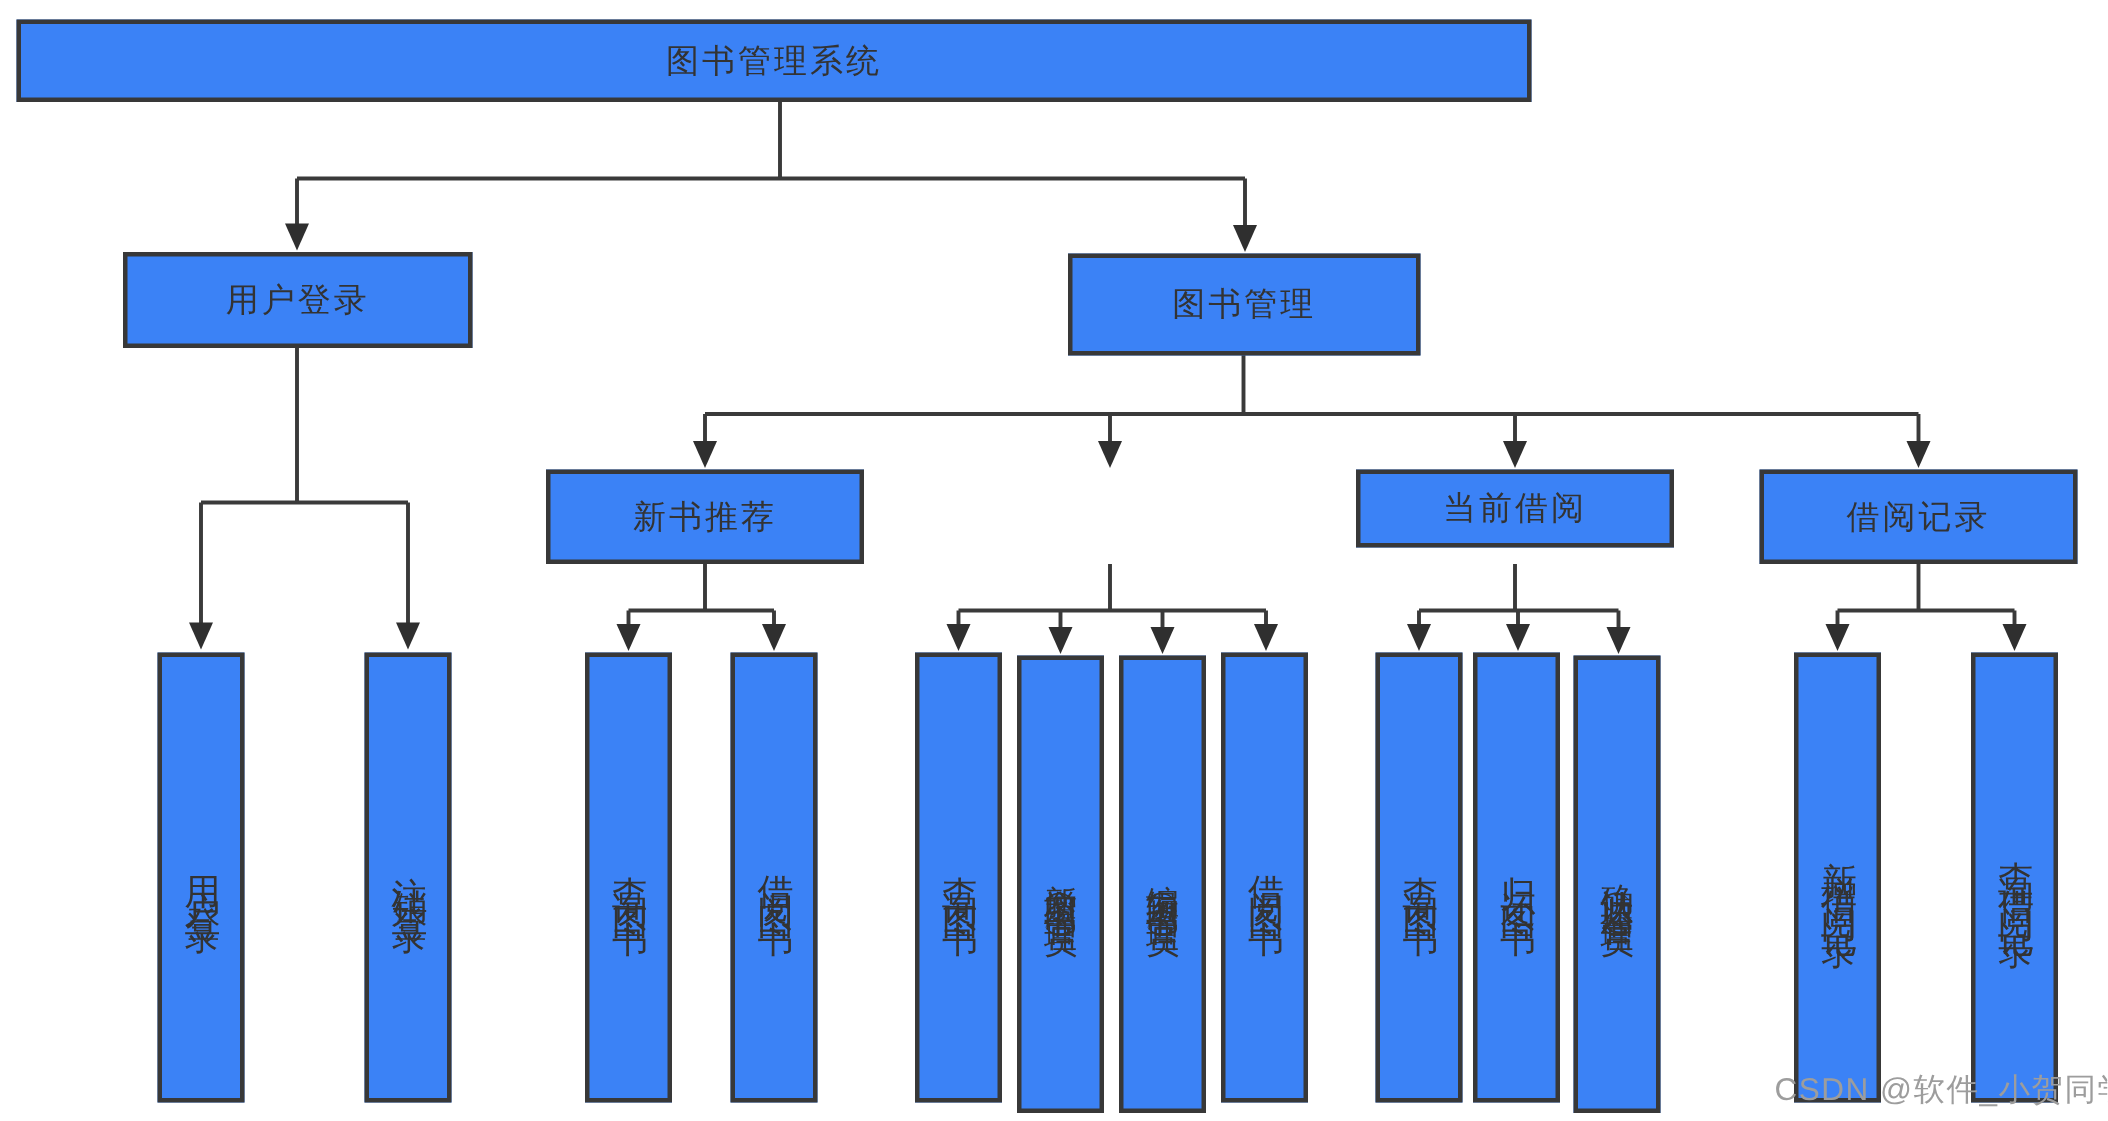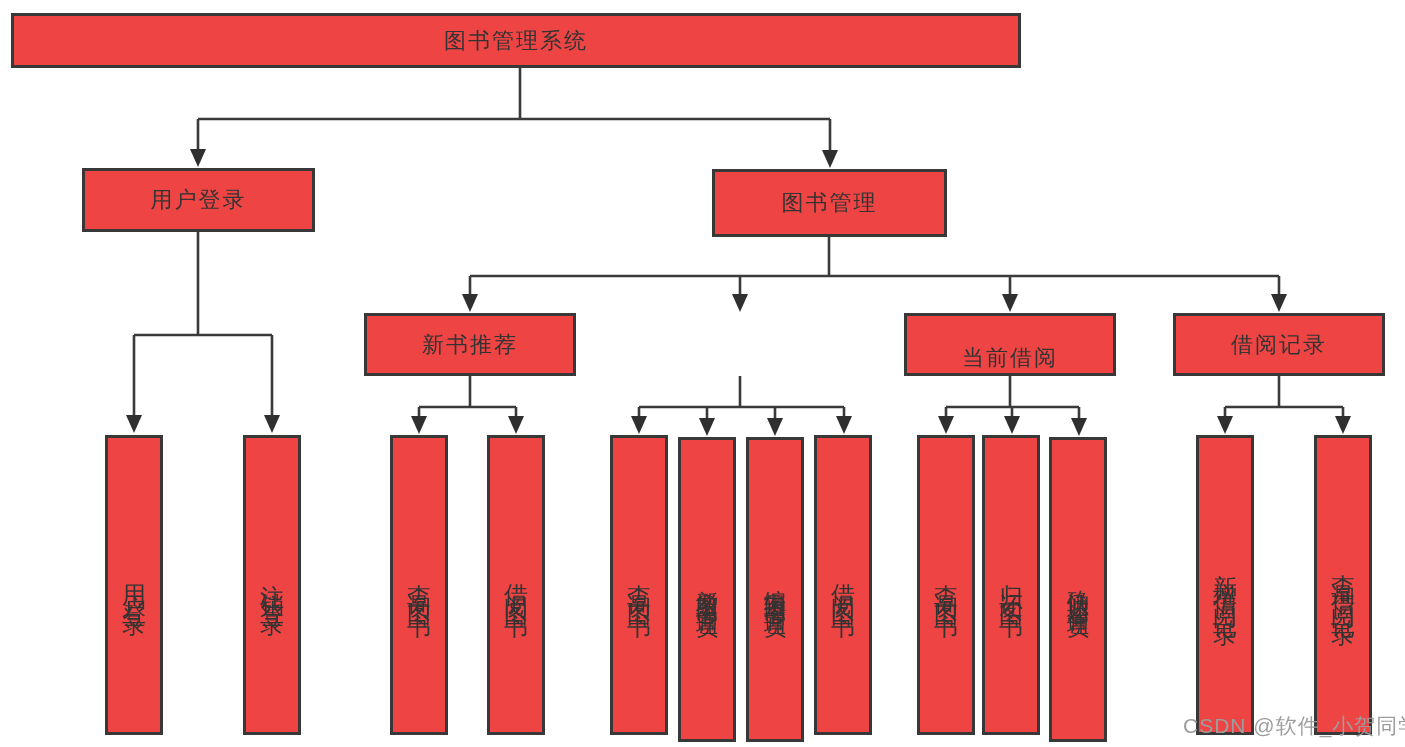--- a/index.html
+++ b/index.html
@@ -12,21 +12,21 @@
     overflow: hidden;
   }
   .connectors {
     position: absolute;
     left: 0; top: 0;
     width: 1405px; height: 747px;
     z-index: 1;
   }
   .box {
     position: absolute;
-    background: #ef4444;
+    background: #3b82f6;
     border: 3px solid #383838;
     box-sizing: border-box;
     display: flex;
     align-items: center;
     justify-content: center;
     color: #333333;
     z-index: 2;
   }
   .h-label { font-size: 22px; letter-spacing: 2px; white-space: nowrap; }
   .v-box { width: 58px; height: 300px; top: 435px; }
@@ -40,21 +40,21 @@
   }
   .v-box.long { top: 437px; height: 305px; }
   .v-box.long .v-label { font-size: 22px; letter-spacing: 4px; }
 
   
   #n-root  { left: 11px;  top: 13px;  width: 1010px; height: 55px; }
   #n-login { left: 82px;  top: 168px; width: 233px;  height: 64px; }
   #n-mgmt  { left: 712px; top: 169px; width: 235px;  height: 68px; }
   #n-s1 { left: 364px;  top: 313px; width: 212px; height: 63px; }
   #n-s2 { left: 634px;  top: 313px; width: 212px; height: 63px; }
-  #n-s3 { left: 904px;  top: 313px; width: 212px; height: 63px; align-items: flex-end; }
+  #n-s3 { left: 904px;  top: 313px; width: 212px; height: 52px; }
   #n-s4 { left: 1173px; top: 313px; width: 212px; height: 63px; }
   #n-l1a { left: 105px; }
   #n-l1b { left: 243px; }
   #n-l2a { left: 390px; }
   #n-l2b { left: 487px; }
   #n-l3a { left: 610px; }
   #n-l3b { left: 678px; }
   #n-l3c { left: 746px; }
   #n-l3d { left: 814px; }
   #n-l4a { left: 917px; }

